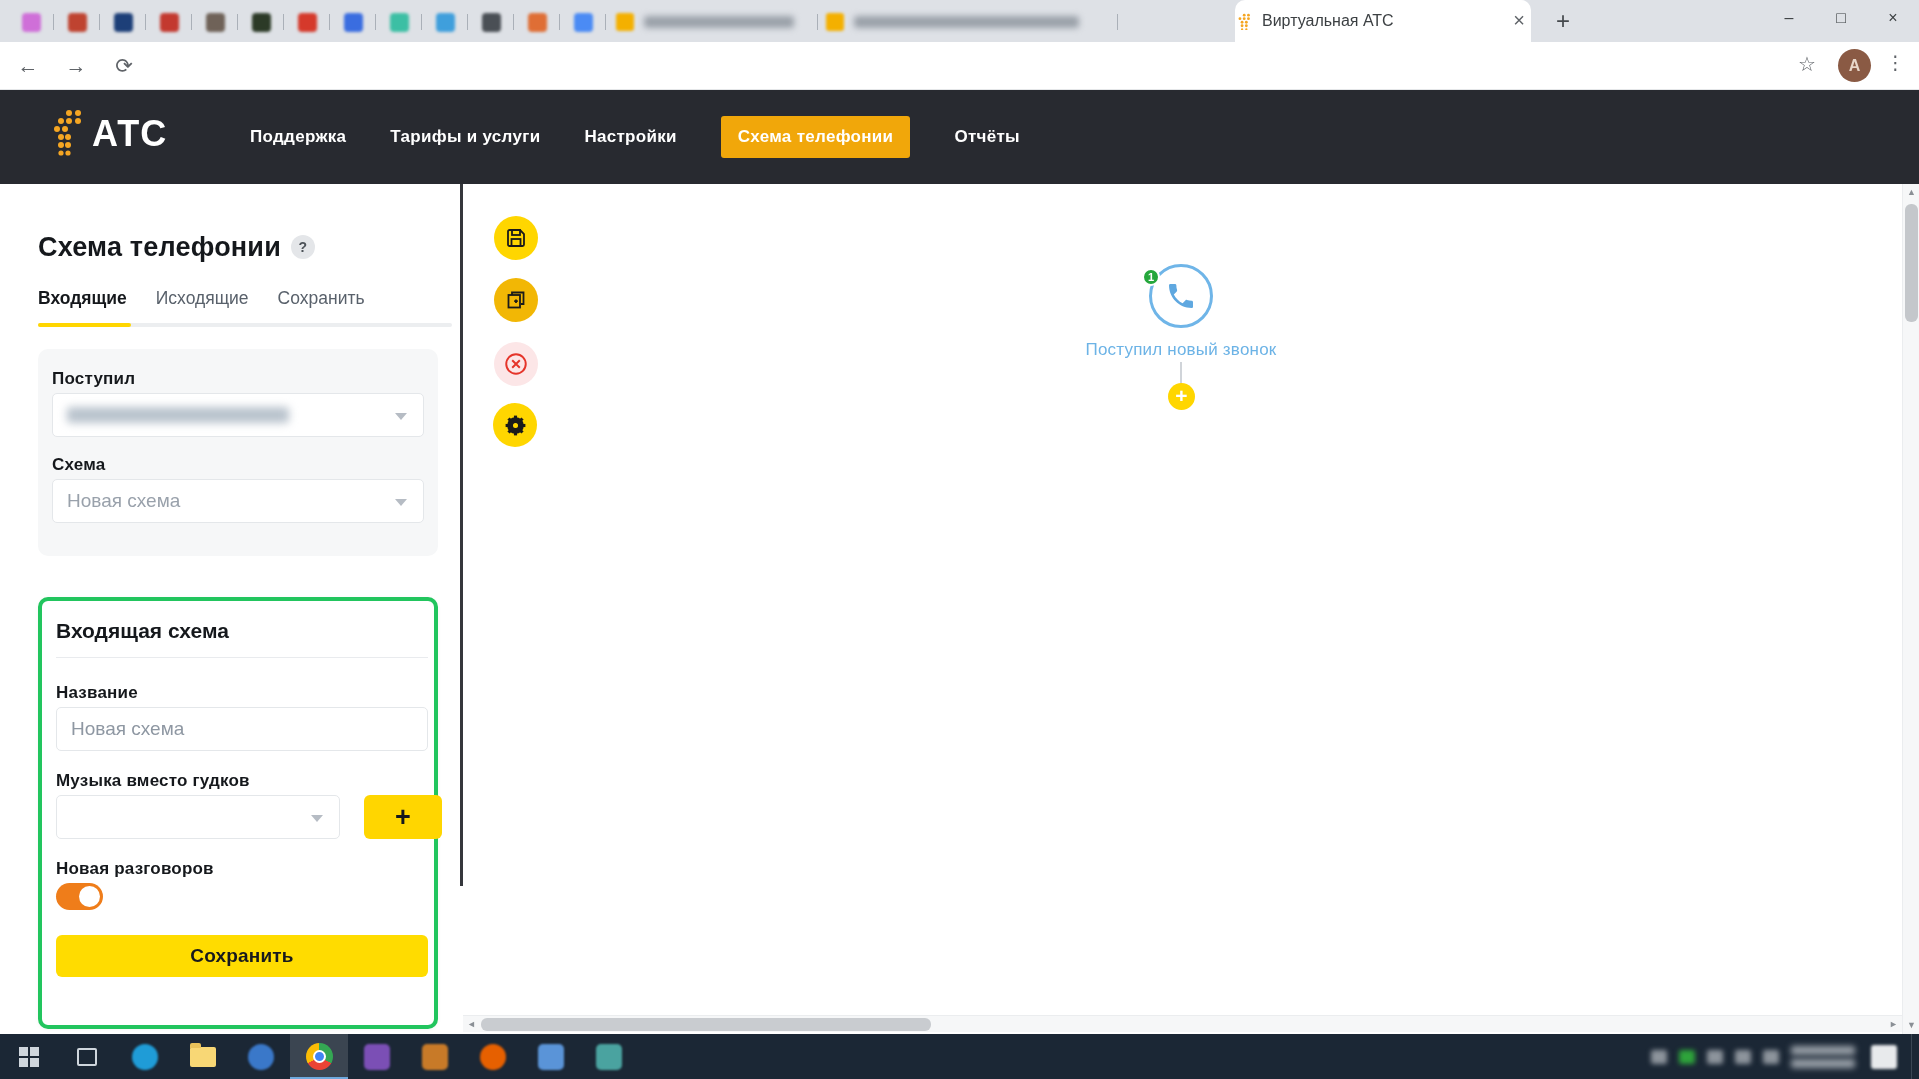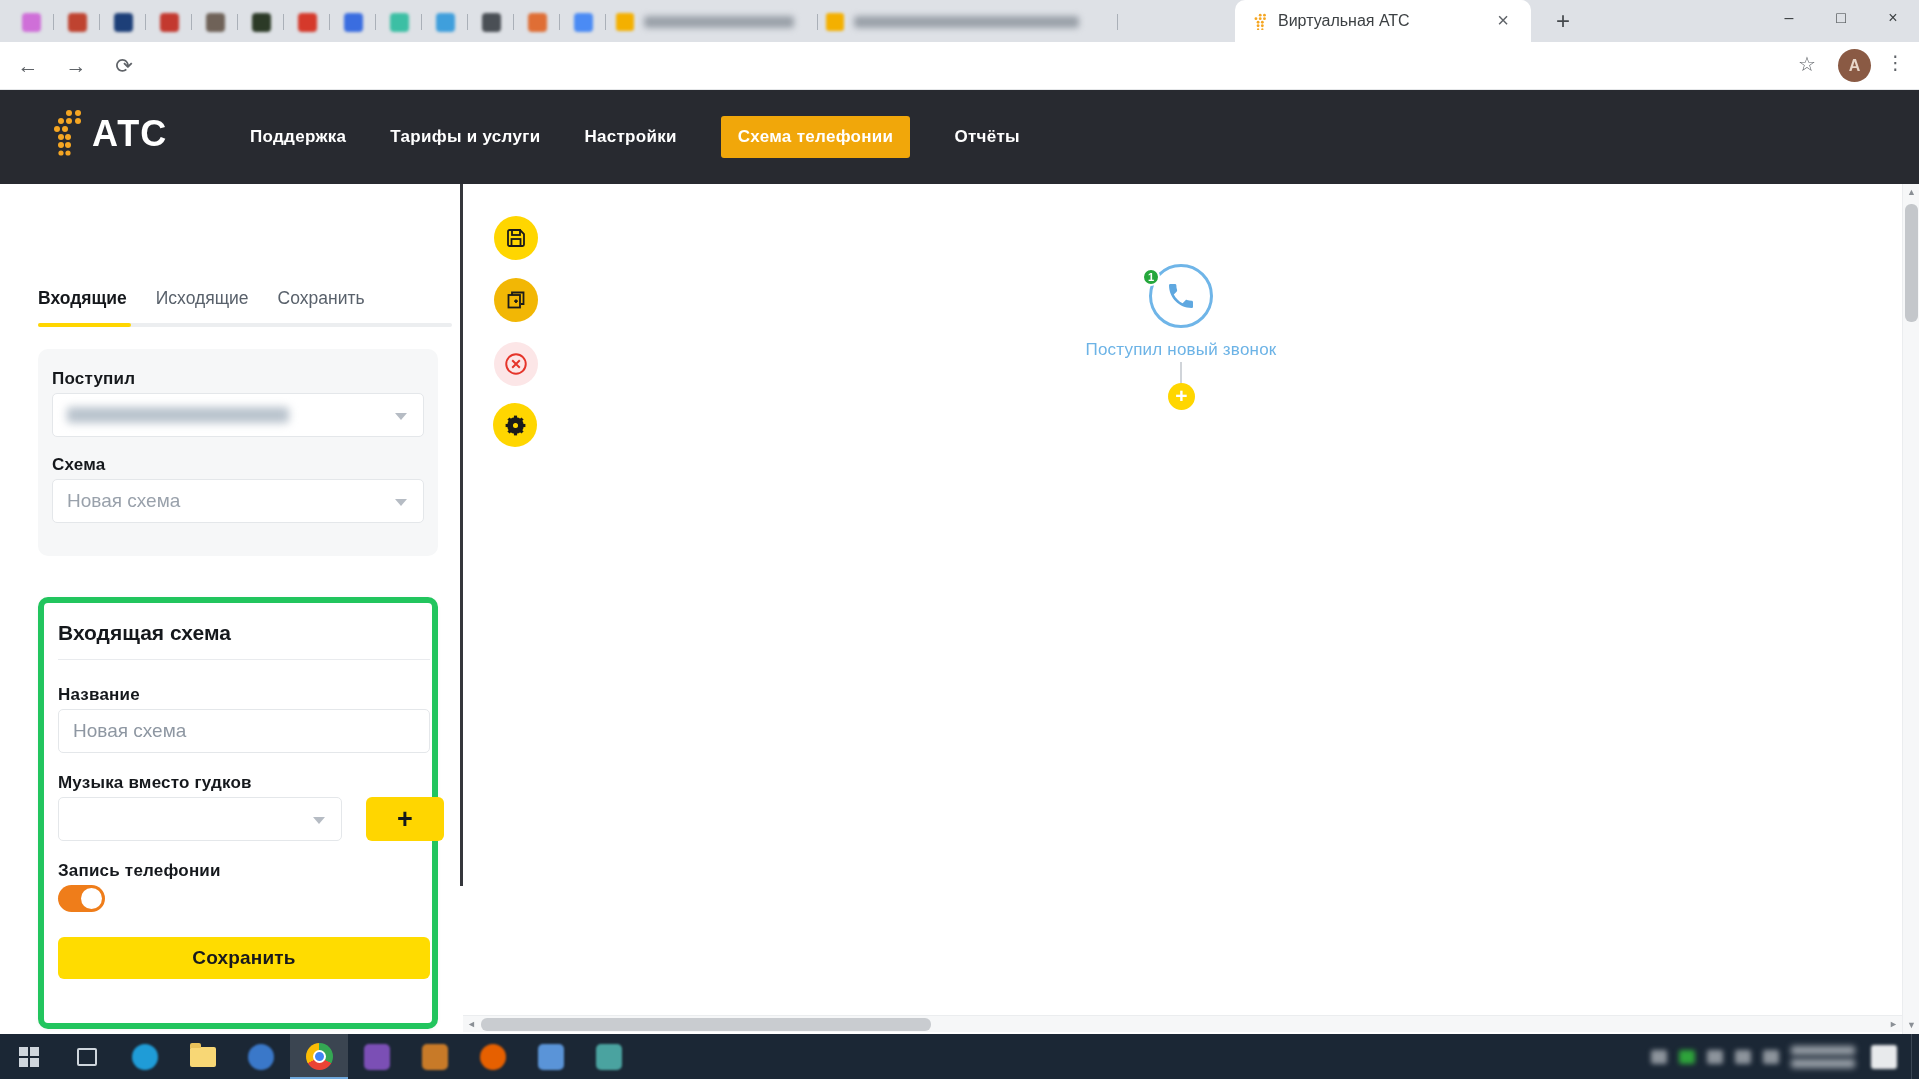--- a/index.html
+++ b/index.html
@@ -10,21 +10,21 @@
   
   .tabstrip { position:absolute; left:0; top:0; width:1919px; height:42px; background:#dee1e6; }
   .pinned-row { position:absolute; left:8px; top:5px; height:34px; display:flex; align-items:center; }
   .pinned { width:46px; height:34px; display:flex; align-items:center; justify-content:center; position:relative; }
   .pinned::after { content:""; position:absolute; right:0; top:9px; height:16px; width:1px; background:#aab0b8; }
   .pfav { width:19px; height:19px; border-radius:4px; filter:blur(1.5px); }
   .ghost-tab { height:34px; border-radius:8px 8px 0 0; display:flex; align-items:center; padding:0 10px; position:relative; }
   .ghost-tab::after { content:""; position:absolute; right:-2px; top:9px; height:16px; width:1px; background:#aab0b8; }
   .gfav { width:18px; height:18px; border-radius:3px; filter:blur(1.5px); }
   .gtitle { height:12px; border-radius:3px; background:#9aa1a9; filter:blur(3px); margin-left:10px; }
-  .tab-active { position:absolute; left:1235px; top:0; width:296px; height:42px; background:#fff; border-radius:10px 10px 0 0; display:flex; align-items:center; padding:0 16px; }
+  .tab-active { position:absolute; left:1235px; top:0; width:296px; height:42px; background:#fff; border-radius:10px 10px 0 0; display:flex; align-items:center; padding:0 0; }
   .tab-title { font-size:16px; color:#3c4043; margin-left:10px; flex:1; white-space:nowrap; overflow:hidden; }
   .tab-close { font-size:20px; color:#5f6368; width:24px; height:24px; line-height:22px; text-align:center; border-radius:50%; cursor:pointer; }
   .newtab-btn { position:absolute; left:1548px; top:7px; width:30px; height:30px; font-size:24px; color:#45494d; text-align:center; line-height:28px; border-radius:50%; }
   .wincontrols { position:absolute; right:0; top:0; height:36px; display:flex; }
   .winbtn { width:52px; height:36px; display:flex; align-items:center; justify-content:center; font-size:16px; color:#3c4043; }
 
   
   .btoolbar { position:absolute; left:0; top:42px; width:1919px; height:48px; background:#fff; border-bottom:1px solid #e4e6e8; }
   .navglyph { position:absolute; top:10px; width:28px; height:28px; font-size:21px; color:#5f6368; display:flex; align-items:center; justify-content:center; }
   .omnibox { position:absolute; left:148px; top:48px; width:1636px; height:34px; background:#f1f3f4; border-radius:17px; top:7px; display:flex; align-items:center; padding:0 16px; }
@@ -60,21 +60,21 @@
   
   .side-title { position:absolute; left:38px; top:48px; font-size:27px; font-weight:800; color:#15181c; letter-spacing:.2px; }
   .help-badge { display:inline-block; width:24px; height:24px; border-radius:50%; background:#e4e6e9; color:#4c5258; font-size:14px; font-weight:bold; text-align:center; line-height:24px; vertical-align:4px; margin-left:10px; }
   .tabs { position:absolute; left:38px; top:104px; display:flex; gap:29px; }
   .tab { font-size:17.5px; color:#59616b; padding-bottom:14px; cursor:pointer; }
   .tab.active { color:#15181c; font-weight:800; }
   .tab-track { position:absolute; left:38px; top:139px; width:414px; height:4px; background:#eceef0; border-radius:2px; }
   .tab-track-active { position:absolute; left:0; top:0; width:93px; height:4px; background:var(--accent-yellow,#ffd600); border-radius:2px; }
 
   .card1 { position:absolute; left:38px; top:165px; width:400px; height:207px; background:#f6f7f8; border-radius:10px; }
-  .card2 { position:absolute; left:38px; top:413px; width:400px; height:432px; background:#fff; border:6px solid #22c55e; border-radius:10px; box-shadow:0 1px 4px rgba(0,0,0,.04); }
+  .card2 { position:absolute; left:38px; top:413px; width:400px; height:432px; background:#fff; border:4px solid #22c55e; border-radius:10px; box-shadow:0 1px 4px rgba(0,0,0,.04); }
   .flabel { font-size:17px; font-weight:800; color:#15181c; letter-spacing:.2px; }
   .select { position:relative; background:#fff; border:1px solid #e4e7ea; border-radius:5px; height:44px; display:flex; align-items:center; padding:0 14px; }
   .caret { position:absolute; right:16px; top:19px; width:0; height:0; border-left:6px solid transparent; border-right:6px solid transparent; border-top:7px solid #b6bcc4; }
   .select-text { font-size:19px; color:#99a1ab; }
   .phone-blur { width:222px; height:16px; background:#b9c3cd; border-radius:3px; filter:blur(4px); }
   .text-input { width:100%; height:44px; background:#fff; border:1px solid #e4e7ea; border-radius:5px; font-size:19px; color:#8e97a2; padding:0 14px; font-family:inherit; }
   .divider { height:1px; background:#e9ebee; }
   .plusbtn { position:absolute; left:308px; top:0; width:78px; height:44px; background:var(--accent-yellow,#ffd600); border:none; border-radius:6px; font-size:27px; font-weight:bold; color:#15181c; cursor:pointer; line-height:40px; }
   .toggle { width:47px; height:27px; border-radius:14px; background:var(--toggle-orange,#ef7d1a); position:relative; cursor:pointer; }
   .toggle .knob { position:absolute; right:3px; top:3px; width:21px; height:21px; border-radius:50%; background:#fff; }
@@ -263,20 +263,23 @@
     </div>
     <div class="support">
       <span class="support-q">?</span>
       <span class="support-label">Поддержка</span>
     </div>
   </div>
 
   <div class="content">
     <div class="vdivider"></div>
 
+    <div class="side-title">
+      <span>Схема телефонии</span><span class="help-badge">?</span>
+    </div>
 
     <div class="tabs">
       <span class="tab active">Входящие</span>
       <span class="tab">Исходящие</span>
       <span class="tab">Сохранить</span>
     </div>
     <div class="tab-track">
       <span class="tab-track-active"></span>
     </div>
 
@@ -301,21 +304,21 @@
       <input class="text-input" style="position: absolute; left: 14px; top: 106px; width: 372px;" value="Новая схема">
 
       <div style="position:absolute;left:14px;top:170px" class="flabel">Музыка вместо гудков</div>
       <div style="position:absolute;left:14px;top:194px;width:372px;height:44px">
         <div class="select" style="width:284px">
           <span class="caret"></span>
         </div>
         <button class="plusbtn">+</button>
       </div>
 
-      <div style="position:absolute;left:14px;top:258px" class="flabel">Запись телефонии</div>
+      <div style="position:absolute;left:14px;top:258px" class="flabel">Новая разговоров</div>
       <div class="toggle" style="position:absolute;left:14px;top:282px">
         <span class="knob"></span>
       </div>
 
       <button class="savebtn" style="position:absolute;left:14px;top:334px">Сохранить</button>
     </div>
 
     <div class="tool tool-save">
       <svg width="24" height="24" viewBox="0 0 24 24" fill="none" stroke="#1a1a1a" stroke-width="1.8">
         <path d="M4 5.5A1.5 1.5 0 0 1 5.5 4H16l4 4v10.5a1.5 1.5 0 0 1-1.5 1.5h-13A1.5 1.5 0 0 1 4 18.5z"></path>

